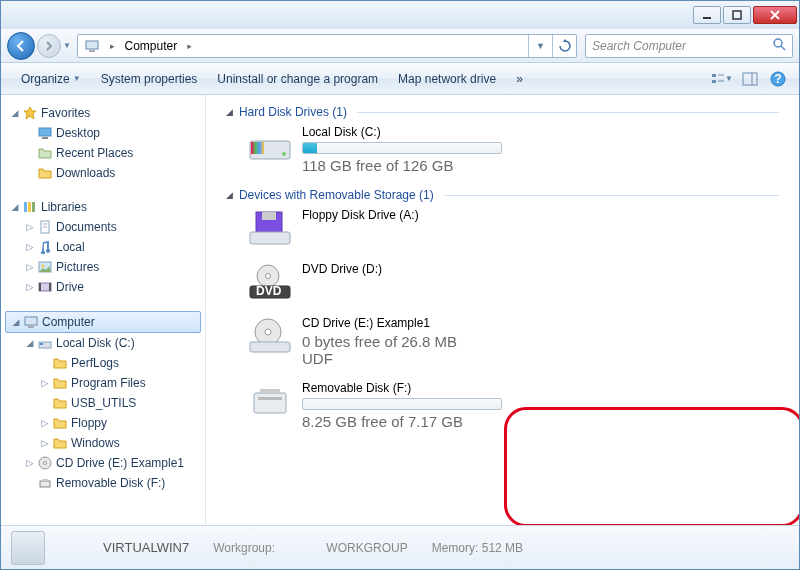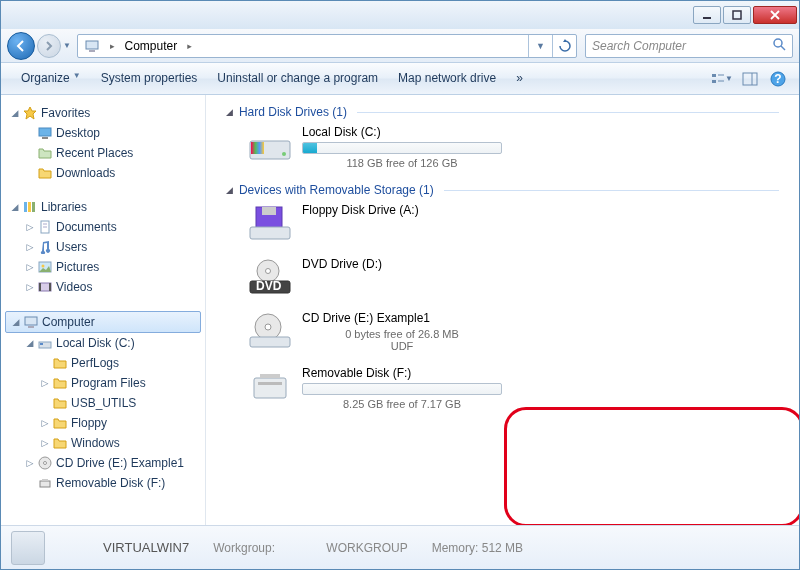--- a/index.html
+++ b/index.html
@@ -13,42 +13,42 @@
 .nav-back { background: radial-gradient(circle at 35% 30%, #6db3f2, #1e69b3); border: 1px solid #155a9c; }
 .nav-fwd { background: radial-gradient(circle at 35% 30%, #e8eef5, #cbd7e4); border: 1px solid #a9bdd0; margin-left: 2px; width: 24px; height: 24px; }
 .nav-dd { width: 12px; height: 24px; display: flex; align-items: center; justify-content: center; }
 .address { flex: 1; height: 24px; border: 1px solid #99b4d1; background: #fff; margin: 0 4px; display: flex; align-items: center; border-radius: 2px; }
 .address .seg { padding: 0 6px; height: 100%; display: flex; align-items: center; }
 .address .arrow { color: #666; font-size: 9px; padding: 0 4px; }
 .refresh-btn { width: 24px; height: 22px; border-left: 1px solid #acc3dc; display: flex; align-items: center; justify-content: center; }
 .search { width: 208px; height: 24px; border: 1px solid #99b4d1; background: #fff; margin-left: 4px; display: flex; align-items: center; padding: 0 6px; color: #888; font-style: italic; border-radius: 2px; }
 .search .sicon { margin-left: auto; }
 .toolbar { height: 32px; background: linear-gradient(#fafcfe, #e8f0f9 48%, #dde8f4 52%, #eef4fb); display: flex; align-items: center; padding: 0 10px; border-bottom: 1px solid #bcd0e5; }
-.toolbar .tbtn { padding: 8px 10px; height: 100%; display: flex; align-items: flex-start; color: #1e395b; }
+.toolbar .tbtn { padding: 8px 10px; height: 100%; display: flex; align-items: center; color: #1e395b; }
 .toolbar .dd { font-size: 8px; color: #5a7aa0; margin-left: 3px; }
 .toolbar .right { margin-left: auto; display: flex; align-items: center; gap: 6px; }
 .ricon { width: 22px; height: 22px; display: flex; align-items: center; justify-content: center; }
 .body { display: flex; height: calc(100% - 28px - 34px - 32px - 44px); }
 .navpane { width: 205px; border-right: 1px solid #e0e7ef; padding: 8px 4px; overflow: hidden; }
 .tree-item { display: flex; align-items: center; height: 20px; padding-left: 4px; color: #1e395b; white-space: nowrap; }
 .tree-item.sel { background: linear-gradient(#e8f2fd, #cfe5fb); border: 1px solid #84acdd; border-radius: 2px; height: 22px; }
 .tree-item .exp { width: 12px; text-align: center; color: #6b829c; font-size: 9px; cursor: pointer; }
 .tree-item .ticon { width: 18px; display: flex; justify-content: center; margin-right: 2px; }
 .tree-section { margin-bottom: 14px; }
 .content { flex: 1; padding: 10px 20px; overflow: hidden; position: relative; }
 .group-hdr { color: #1e4e9e; font-size: 14px; display: flex; align-items: center; margin-bottom: 6px; }
 .group-hdr .gexp { font-size: 9px; color: #556; margin-right: 6px; }
 .group-hdr .gline { flex: 1; height: 1px; background: #cfe0f5; margin-left: 10px; }
 .drive { display: flex; align-items: flex-start; margin: 6px 0 14px 20px; }
 .drive .dicon { width: 48px; height: 40px; display: flex; align-items: center; justify-content: center; margin-right: 8px; flex-shrink: 0; }
 .drive .dinfo { min-width: 200px; }
 .drive .dname { color: #000; margin-bottom: 3px; }
 .drive .dbar { width: 200px; height: 12px; border: 1px solid #b4c1cf; border-radius: 2px; background: linear-gradient(#f8fafb, #eef2f5); overflow: hidden; margin-bottom: 3px; }
 .drive .dbar .dfill { height: 100%; background: linear-gradient(#4fc2e0, #18a9d0); }
-.drive .dfree { color: #6a6a6a; font-size: 11px; text-align: center; }
+.drive .dfree { color: #6a6a6a; font-size: 15px; }
 .highlight { position: absolute; border: 3px solid #e1001a; border-radius: 22px; left: 298px; top: 312px; width: 300px; height: 120px; pointer-events: none; }
 .statusbar { height: 44px; background: linear-gradient(#f6f9fd, #e7eff9); border-top: 1px solid #cdd9e8; display: flex; align-items: center; padding: 0 10px; color: #888; }
 .statusbar .sicon2 { width: 34px; height: 34px; background: linear-gradient(#e8eef5, #cbd7e4); border: 1px solid #b4c1cf; border-radius: 3px; margin-right: 10px; }
 .statusbar .slabel { margin-right: 24px; margin-left: 48px; }
 .ind { display: inline-block; } .i1 { width: 15px; } .i2 { width: 30px; }
 </style>
 </head>
 <body>
 
 <div class="titlebar">
@@ -216,21 +216,21 @@
           <span>Documents</span>
         </div>
       <div class="tree-item">
           <span class="ind i1"></span>
           <span class="exp">▷</span>
           <span class="ticon">
             <svg width="14" height="14">
               <path d="M5 2 L11 1 L11 9 A2 2 0 1 1 9 9 L9 3 L6 3.5 L6 11 A2 2 0 1 1 4 11 Z" fill="#5a8ac8"></path>
             </svg>
           </span>
-          <span>Users</span>
+          <span>Local</span>
         </div>
       <div class="tree-item">
           <span class="ind i1"></span>
           <span class="exp">▷</span>
           <span class="ticon">
             <svg width="14" height="14">
               <rect x="1" y="2" width="12" height="10" fill="#cde8f7" stroke="#8aa6c1"></rect>
               <circle cx="5" cy="6" r="1.5" fill="#f7c948"></circle>
               <path d="M1 12 L5 8 L8 10 L11 6 L13 12 Z" fill="#8ab070"></path>
             </svg>
@@ -240,21 +240,21 @@
       <div class="tree-item">
           <span class="ind i1"></span>
           <span class="exp">▷</span>
           <span class="ticon">
             <svg width="14" height="14">
               <rect x="1" y="3" width="12" height="8" fill="#d8cde8" stroke="#8a7ab0"></rect>
               <rect x="1" y="3" width="2" height="8" fill="#555"></rect>
               <rect x="11" y="3" width="2" height="8" fill="#555"></rect>
             </svg>
           </span>
-          <span>Videos</span>
+          <span>Drive</span>
         </div>
     </div>
 
     <div class="tree-section">
       <div class="tree-item sel">
         <span class="exp">◢</span>
         <span class="ticon">
             <svg width="14" height="14">
               <rect x="1" y="2" width="12" height="8" fill="#d8e6f4" stroke="#6a8bb0"></rect>
               <rect x="4" y="11" width="6" height="2" fill="#aab"></rect>

